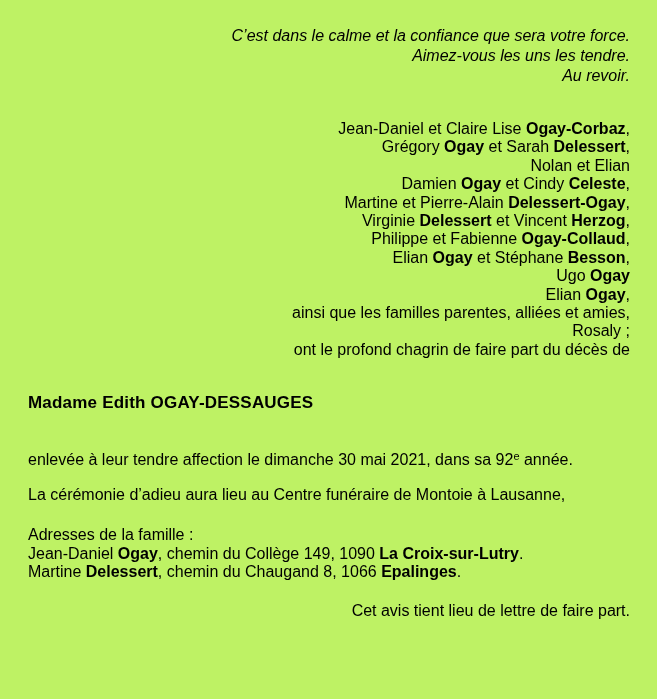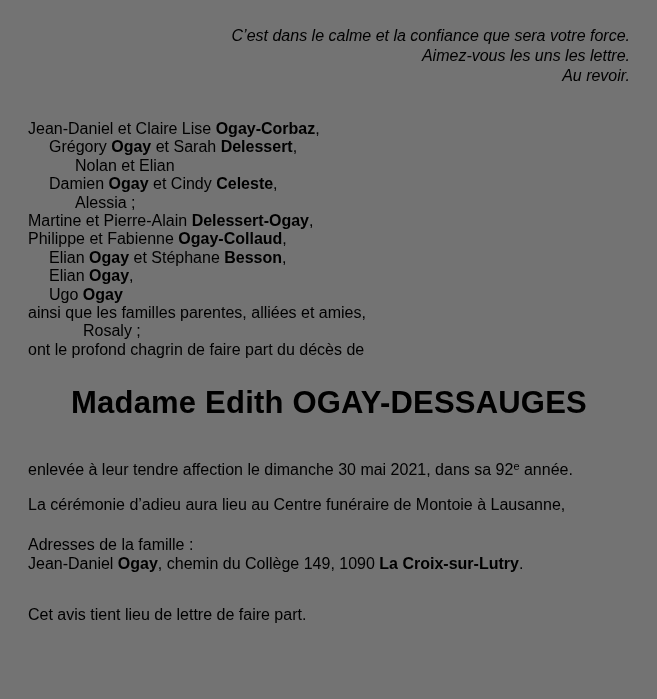--- a/index.html
+++ b/index.html
@@ -1,105 +1,105 @@
 <!DOCTYPE html>
 <html><head>
 <meta charset="utf-8">
 <style>
   html, body { margin: 0; padding: 0; background: #ffffff; }
   .page {
     width: 657px;
     height: 699px;
     box-sizing: border-box;
-    background: #737373;
+    background: #bef264;
     color: #000000;
     font-family: "Liberation Sans", sans-serif;
     font-size: 16px;
     padding: 26px 27px 0 28px;
     overflow: hidden;
   }
   .epigraph {
     font-style: italic;
     text-align: right;
     line-height: 20px;
   }
   .family {
     margin-top: 34px;
     line-height: 18.4px;
   }
-  .family .line { white-space: pre-wrap; }
+  .family .line { white-space: pre-wrap; text-align: right; }
   .i0 { padding-left: 0; }
   .i1 { padding-left: 21px; }
   .i2 { padding-left: 47px; }
   .i3 { padding-left: 55px; }
   .title {
     margin: 30px 0 0 0;
-    font-size: 31px;
+    font-size: 17px;
     line-height: 27px;
     font-weight: bold;
-    text-align: center;
     letter-spacing: 0.2px;
   }
   .announce {
-    margin-top: 41px;
+    margin-top: 31px;
     line-height: 18.4px;
     white-space: pre-wrap;
   }
   .ceremony {
     margin-top: 16px;
     line-height: 18.4px;
   }
   .addresses {
     margin-top: 22px;
     line-height: 18.4px;
   }
   .addresses .line { white-space: pre-wrap; }
   .footer {
-    margin-top: 33px;
+    margin-top: 21px;
     line-height: 18.4px;
-    text-align: left;
+    text-align: right;
   }
   .b { font-weight: bold; }
   .sup { font-size: 11px; vertical-align: 5px; }
 </style>
 </head>
 <body>
 
 <div class="page">
 
   <div class="epigraph">
     <div>C’est dans le calme et la confiance que sera votre force.</div>
-    <div>Aimez-vous les uns les lettre.</div>
+    <div>Aimez-vous les uns les tendre.</div>
     <div>Au revoir.</div>
   </div>
 
   <div class="family">
     <div class="line i0"><span>Jean-Daniel et Claire Lise </span><span class="b">Ogay-Corbaz</span><span>,</span></div>
     <div class="line i1"><span>Grégory </span><span class="b">Ogay</span><span> et Sarah </span><span class="b">Delessert</span><span>,</span></div>
     <div class="line i2"><span>Nolan et Elian</span></div>
     <div class="line i1"><span>Damien </span><span class="b">Ogay</span><span> et Cindy </span><span class="b">Celeste</span><span>,</span></div>
-    <div class="line i2"><span>Alessia ;</span></div>
     <div class="line i0"><span>Martine et Pierre-Alain </span><span class="b">Delessert-Ogay</span><span>,</span></div>
+    <div class="line i1"><span>Virginie </span><span class="b">Delessert</span><span> et Vincent </span><span class="b">Herzog</span><span>,</span></div>
     <div class="line i0"><span>Philippe et Fabienne </span><span class="b">Ogay-Collaud</span><span>,</span></div>
     <div class="line i1"><span>Elian </span><span class="b">Ogay</span><span> et Stéphane </span><span class="b">Besson</span><span>,</span></div>
+    <div class="line i1"><span>Ugo </span><span class="b">Ogay</span></div>
     <div class="line i1"><span>Elian </span><span class="b">Ogay</span><span>,</span></div>
-    <div class="line i1"><span>Ugo </span><span class="b">Ogay</span></div>
     <div class="line i0"><span>ainsi que les familles parentes, alliées et amies,</span></div>
     <div class="line i3"><span>Rosaly ;</span></div>
     <div class="line i0"><span>ont le profond chagrin de faire part du décès de</span></div>
   </div>
 
   <div class="title">Madame Edith OGAY-DESSAUGES</div>
 
   <div class="announce"><span>enlevée à leur tendre affection le dimanche 30 mai 2021, dans sa 92</span><span class="sup">e</span><span> année.</span></div>
 
   <div class="ceremony">
     <div>La cérémonie d’adieu aura lieu au Centre funéraire de Montoie à Lausanne,</div>
   </div>
 
   <div class="addresses">
     <div>Adresses de la famille :</div>
     <div class="line"><span>Jean-Daniel </span><span class="b">Ogay</span><span>, chemin du Collège 149, 1090 </span><span class="b">La Croix-sur-Lutry</span><span>.</span></div>
+    <div class="line"><span>Martine </span><span class="b">Delessert</span><span>, chemin du Chaugand 8, 1066 </span><span class="b">Epalinges</span><span>.</span></div>
   </div>
 
   <div class="footer">Cet avis tient lieu de lettre de faire part.</div>
 
 </div>
 
 </body></html>

